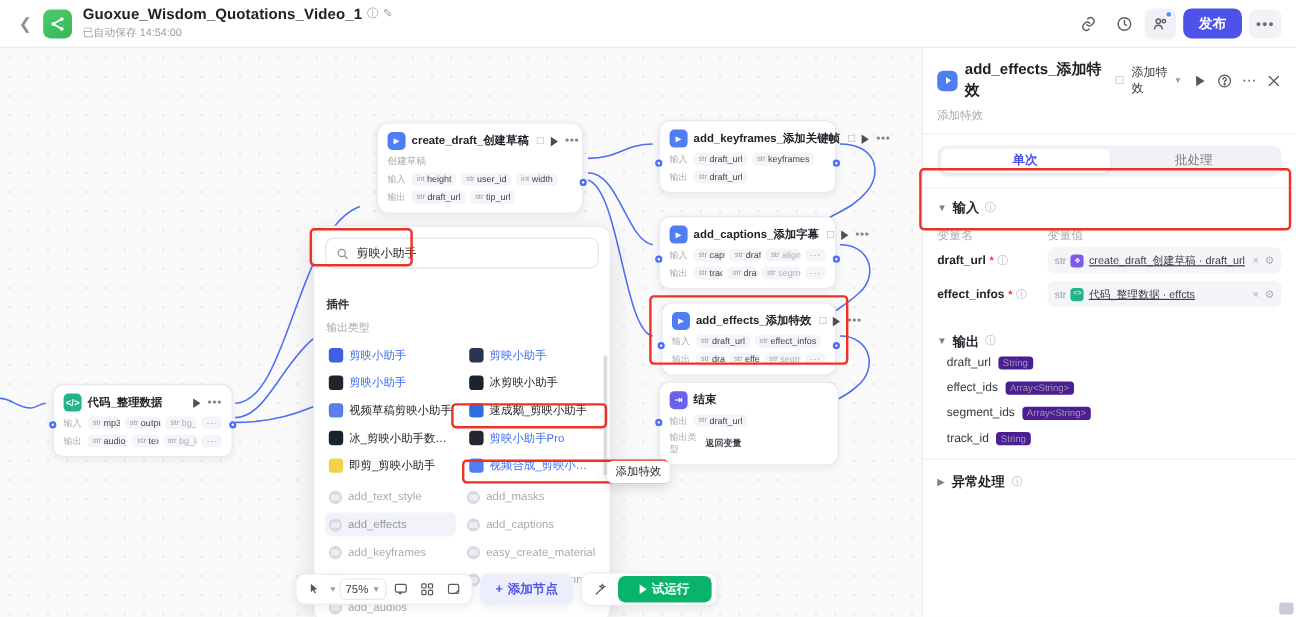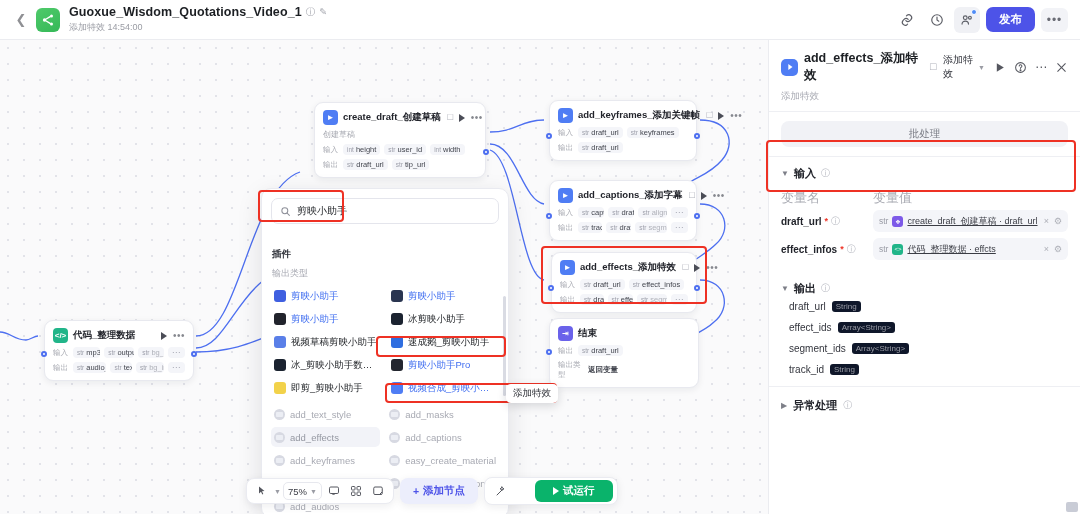--- a/index.html
+++ b/index.html
@@ -195,21 +195,21 @@
     border: none; border-radius: 8px; padding: 6px 13px; cursor: pointer;
     display: flex; align-items: center; gap: 4px; box-shadow: 0 2px 8px rgba(20,22,40,.08);
   }
   .run-group {
     background: #fff; border: 1px solid #eaebf1; border-radius: 8px;
     box-shadow: 0 2px 8px rgba(20,22,40,.08);
     display: flex; align-items: center; gap: 4px; padding: 3px 4px 3px 6px; height: 28px;
   }
   .run-btn {
     background: #0ab36b; color: #fff; font-size: 10.5px; font-weight: bold; border: none;
-    border-radius: 6px; padding: 4px 18px; cursor: pointer; display: flex; align-items: center; gap: 4px; margin-left: 20px;
+    border-radius: 6px; padding: 4px 18px; cursor: pointer; display: flex; align-items: center; gap: 4px;
   }
   .run-tri { width:0;height:0;border-left:6px solid #fff;border-top:4px solid transparent;border-bottom:4px solid transparent; }
 
   
   .panel {
     position: absolute; top: 40px; right: 0; width: 312px; height: 474px;
     background: #fff; border-left: 1px solid #ebecf0; display: flex; flex-direction: column;
   }
   .p-head { padding: 10px 12px 8px 12px; }
   .p-head-row { display: flex; align-items: center; gap: 6px; }
@@ -232,38 +232,38 @@
   }
   .tab {
     flex: 1; display: flex; align-items: center; justify-content: center;
     font-size: 10.5px; border-radius: 6px; cursor: pointer; color: #7a7c85;
   }
   .tab.active { background: #fff; color: #4d53e8; font-weight: bold; box-shadow: 0 1px 3px rgba(20,22,40,.08); }
   .sect { padding: 9px 12px 6px 12px; }
   .sect-h { display: flex; align-items: center; gap: 5px; font-size: 11px; font-weight: bold; color: #22242b; }
   .chev { color: #7d7f88; font-size: 8px; }
   .i-ico { color: #b6b8c0; font-size: 9px; font-weight: normal; }
-  .vh { display: flex; font-size: 13px; color: #a9abb3; margin: 8px 0 3px 0; }
+  .vh { display: flex; font-size: 10px; color: #a9abb3; margin: 8px 0 3px 0; }
   .vh .c1 { width: 92px; }
   .vrow { display: flex; align-items: center; margin-bottom: 6px; }
   .vname { width: 92px; font-size: 10px; color: #22242b; font-weight: bold; display: flex; align-items: center; gap: 3px; }
   .req { color: #ee3124; font-size: 9px; }
   .vval {
     flex: 1; height: 22px; background: #f4f5f9; border-radius: 6px;
     display: flex; align-items: center; gap: 4px; padding: 0 6px; font-size: 9px; color: #3b3d45;
   }
   .str-tag { color: #9a9ca6; font-size: 8.5px; flex: none; }
   .ref-ico { width: 11px; height: 11px; border-radius: 3px; flex: none; display:flex; align-items:center; justify-content:center; font-size:6px; color:#fff; }
   .ref-purple { background: #7d5ae8; }
   .ref-green { background: #21b589; }
   .ref-txt { overflow: hidden; white-space: nowrap; text-overflow: ellipsis; text-decoration: underline; }
   .vx { margin-left: auto; display: flex; align-items: center; gap: 5px; color: #aeb0b8; font-size: 9px; flex: none; }
   .orow { display: flex; align-items: center; gap: 6px; padding: 5px 0 5px 8px; }
   .oname { font-size: 10px; color: #33353d; }
-  .otype { font-size: 8px; color: #9a9ca6; background: #0f172a; border-radius: 3px; padding: 1px 4px; }
+  .otype { font-size: 8px; color: #9a9ca6; background: #4c1d95; border-radius: 3px; padding: 1px 4px; }
   .excp { padding: 11px 12px; display: flex; align-items: center; gap: 6px; font-size: 11px; font-weight: bold; color: #22242b; }
 
   .corner-badge {
     position: absolute; right: 2px; bottom: 2px; width: 12px; height: 10px;
     background: #c9ccd6; border-radius: 2px;
   }
 </style>
 </head>
 <body>
 
@@ -279,21 +279,21 @@
         <line x1="8.2" y1="10.7" x2="15.6" y2="6.3"></line>
         <line x1="8.2" y1="13.3" x2="15.6" y2="17.7"></line>
       </svg>
     </div>
     <div class="title-block">
       <div class="title-row">
         <span class="wf-title">Guoxue_Wisdom_Quotations_Video_1</span>
         <span class="title-ico">ⓘ</span>
         <span class="title-ico">✎</span>
       </div>
-      <div class="autosave">添加特效 14:54:00</div>
+      <div class="autosave">已自动保存 14:54:00</div>
     </div>
     <div class="top-right">
       <div class="ticon">
         <svg viewBox="0 0 24 24" fill="none" stroke="currentColor" stroke-width="2" stroke-linecap="round">
           <path d="M10 13a5 5 0 0 0 7 0l2-2a5 5 0 0 0-7-7l-1 1"></path>
           <path d="M14 11a5 5 0 0 0-7 0l-2 2a5 5 0 0 0 7 7l1-1"></path>
         </svg>
       </div>
       <div class="ticon">
         <svg viewBox="0 0 24 24" fill="none" stroke="currentColor" stroke-width="2" stroke-linecap="round">
@@ -745,20 +745,21 @@
                 <path d="M5 5l14 14M19 5L5 19"></path>
               </svg>
           </span>
         </span>
       </div>
       <div class="p-desc">添加特效</div>
     </div>
     <div class="p-sep"></div>
 
     <div class="tabs">
+      <div class="tab active">单次</div>
       <div class="tab">批处理</div>
     </div>
     <div class="p-sep"></div>
 
     <div class="sect">
       <div class="sect-h">
         <span class="chev">▼</span>
         <span>输入</span>
         <span class="i-ico">ⓘ</span>
       </div>

